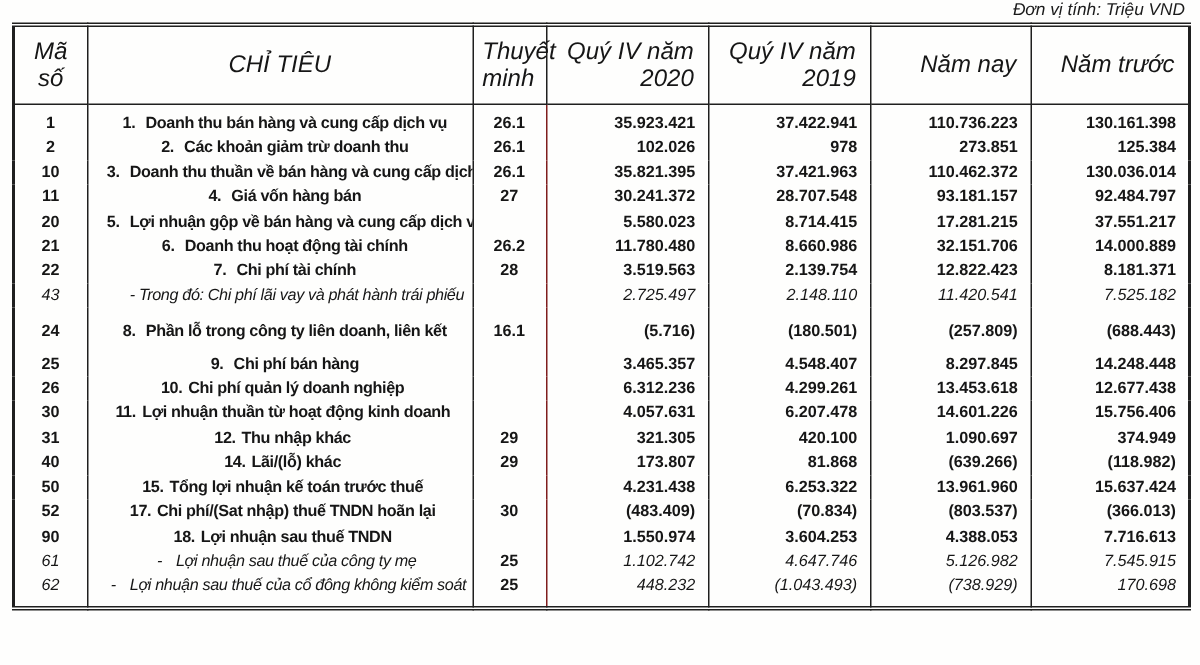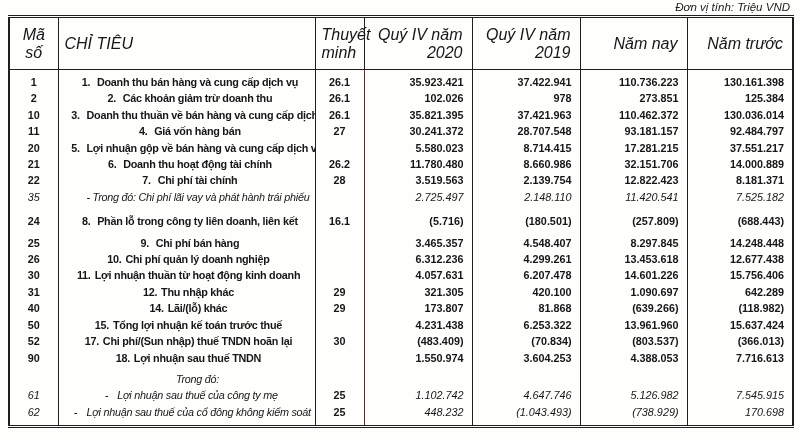--- a/index.html
+++ b/index.html
@@ -48,21 +48,21 @@
     border-top: none;
     height: 53px;
     font-size: 16px;
     font-style: italic;
     font-weight: normal;
     padding: 2px 6px;
     vertical-align: middle;
     color: #161616;
   }
   thead th.h-code { text-align: center; }
-  thead th.h-item { text-align: left; }
+  thead th.h-item { text-align: center; }
   thead th.h-note { text-align: left; }
   thead th.h-val  { text-align: right; padding-right: 9px; }
 
   tbody td {
     font-size: 10.8px;
     padding: 1px 6px 1px 6px;
     line-height: 14.4px;
     vertical-align: top;
     white-space: nowrap;
     overflow: hidden;
@@ -185,21 +185,21 @@
         <tr class="emph-bold">
           <td class="code">22</td>
           <td class="item"><span class="num">7.</span><span>Chi phí tài chính</span></td>
           <td class="note">28</td>
           <td class="val">3.519.563</td>
           <td class="val">2.139.754</td>
           <td class="val">12.822.423</td>
           <td class="val">8.181.371</td>
         </tr>
         <tr class="emph-italic">
-          <td class="code">35</td>
+          <td class="code">43</td>
           <td class="item"><span class="num"></span><span>- Trong đó: Chi phí lãi vay và phát hành trái phiếu</span></td>
           <td class="note"></td>
           <td class="val">2.725.497</td>
           <td class="val">2.148.110</td>
           <td class="val">11.420.541</td>
           <td class="val">7.525.182</td>
         </tr>
         <tr class="emph-bold gap-lg">
           <td class="code">24</td>
           <td class="item"><span class="num">8.</span><span>Phần lỗ trong công ty liên doanh, liên kết</span></td>
@@ -236,21 +236,21 @@
           <td class="val">14.601.226</td>
           <td class="val">15.756.406</td>
         </tr>
         <tr class="emph-bold">
           <td class="code">31</td>
           <td class="item"><span class="num">12.</span><span>Thu nhập khác</span></td>
           <td class="note">29</td>
           <td class="val">321.305</td>
           <td class="val">420.100</td>
           <td class="val">1.090.697</td>
-          <td class="val">642.289</td>
+          <td class="val">374.949</td>
         </tr>
         <tr class="emph-bold">
           <td class="code">40</td>
           <td class="item"><span class="num">14.</span><span>Lãi/(lỗ) khác</span></td>
           <td class="note">29</td>
           <td class="val">173.807</td>
           <td class="val">81.868</td>
           <td class="val">(639.266)</td>
           <td class="val">(118.982)</td>
         </tr>
@@ -258,44 +258,35 @@
           <td class="code">50</td>
           <td class="item"><span class="num">15.</span><span>Tổng lợi nhuận kế toán trước thuế</span></td>
           <td class="note"></td>
           <td class="val">4.231.438</td>
           <td class="val">6.253.322</td>
           <td class="val">13.961.960</td>
           <td class="val">15.637.424</td>
         </tr>
         <tr class="emph-bold">
           <td class="code">52</td>
-          <td class="item"><span class="num">17.</span><span>Chi phí/(Sun nhập) thuế TNDN hoãn lại</span></td>
+          <td class="item"><span class="num">17.</span><span>Chi phí/(Sat nhập) thuế TNDN hoãn lại</span></td>
           <td class="note">30</td>
           <td class="val">(483.409)</td>
           <td class="val">(70.834)</td>
           <td class="val">(803.537)</td>
           <td class="val">(366.013)</td>
         </tr>
         <tr class="emph-bold">
           <td class="code">90</td>
           <td class="item"><span class="num">18.</span><span>Lợi nhuận sau thuế TNDN</span></td>
           <td class="note"></td>
           <td class="val">1.550.974</td>
           <td class="val">3.604.253</td>
           <td class="val">4.388.053</td>
           <td class="val">7.716.613</td>
-        </tr>
-        <tr class="emph-italic gap-sm">
-          <td class="code"></td>
-          <td class="item"><span class="num"></span><span>Trong đó:</span></td>
-          <td class="note"></td>
-          <td class="val"></td>
-          <td class="val"></td>
-          <td class="val"></td>
-          <td class="val"></td>
         </tr>
         <tr class="emph-italic">
           <td class="code">61</td>
           <td class="item"><span class="num">-</span><span>Lợi nhuận sau thuế của công ty mẹ</span></td>
           <td class="note">25</td>
           <td class="val">1.102.742</td>
           <td class="val">4.647.746</td>
           <td class="val">5.126.982</td>
           <td class="val">7.545.915</td>
         </tr>

